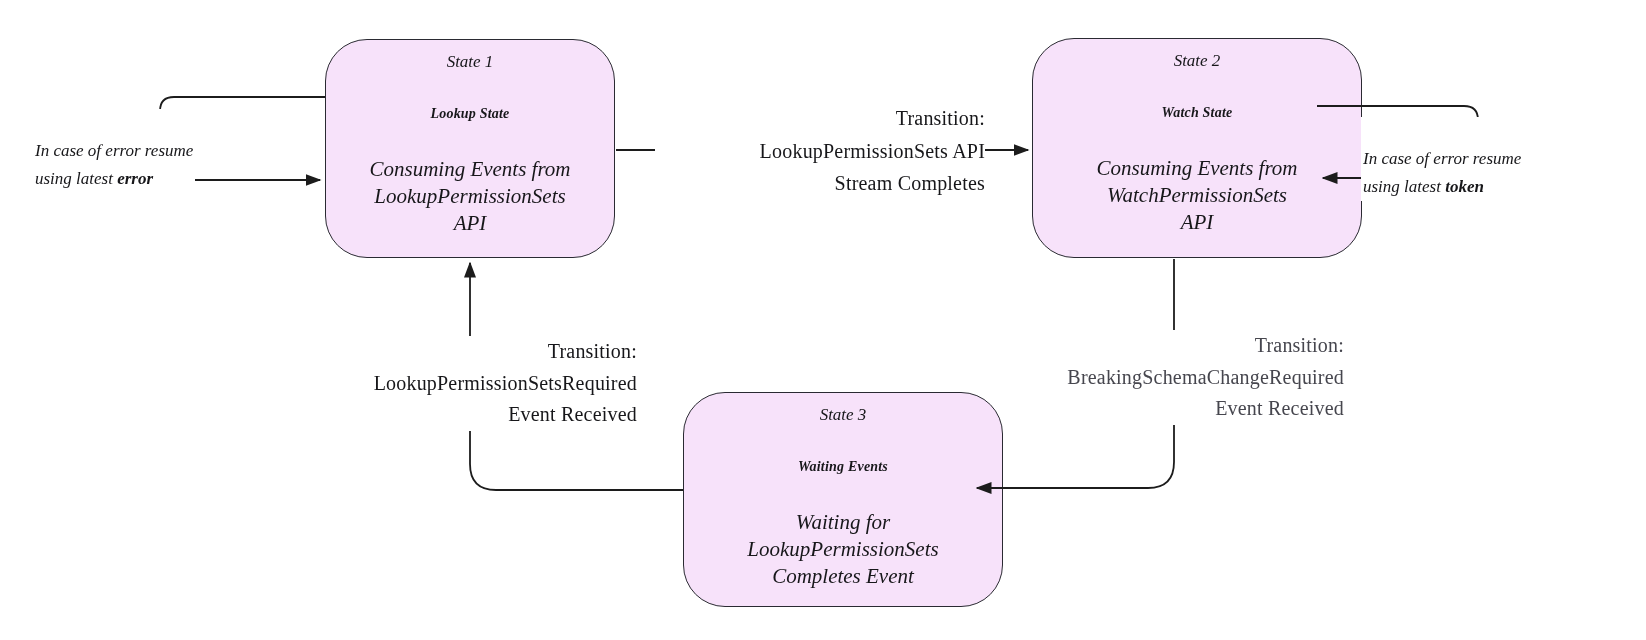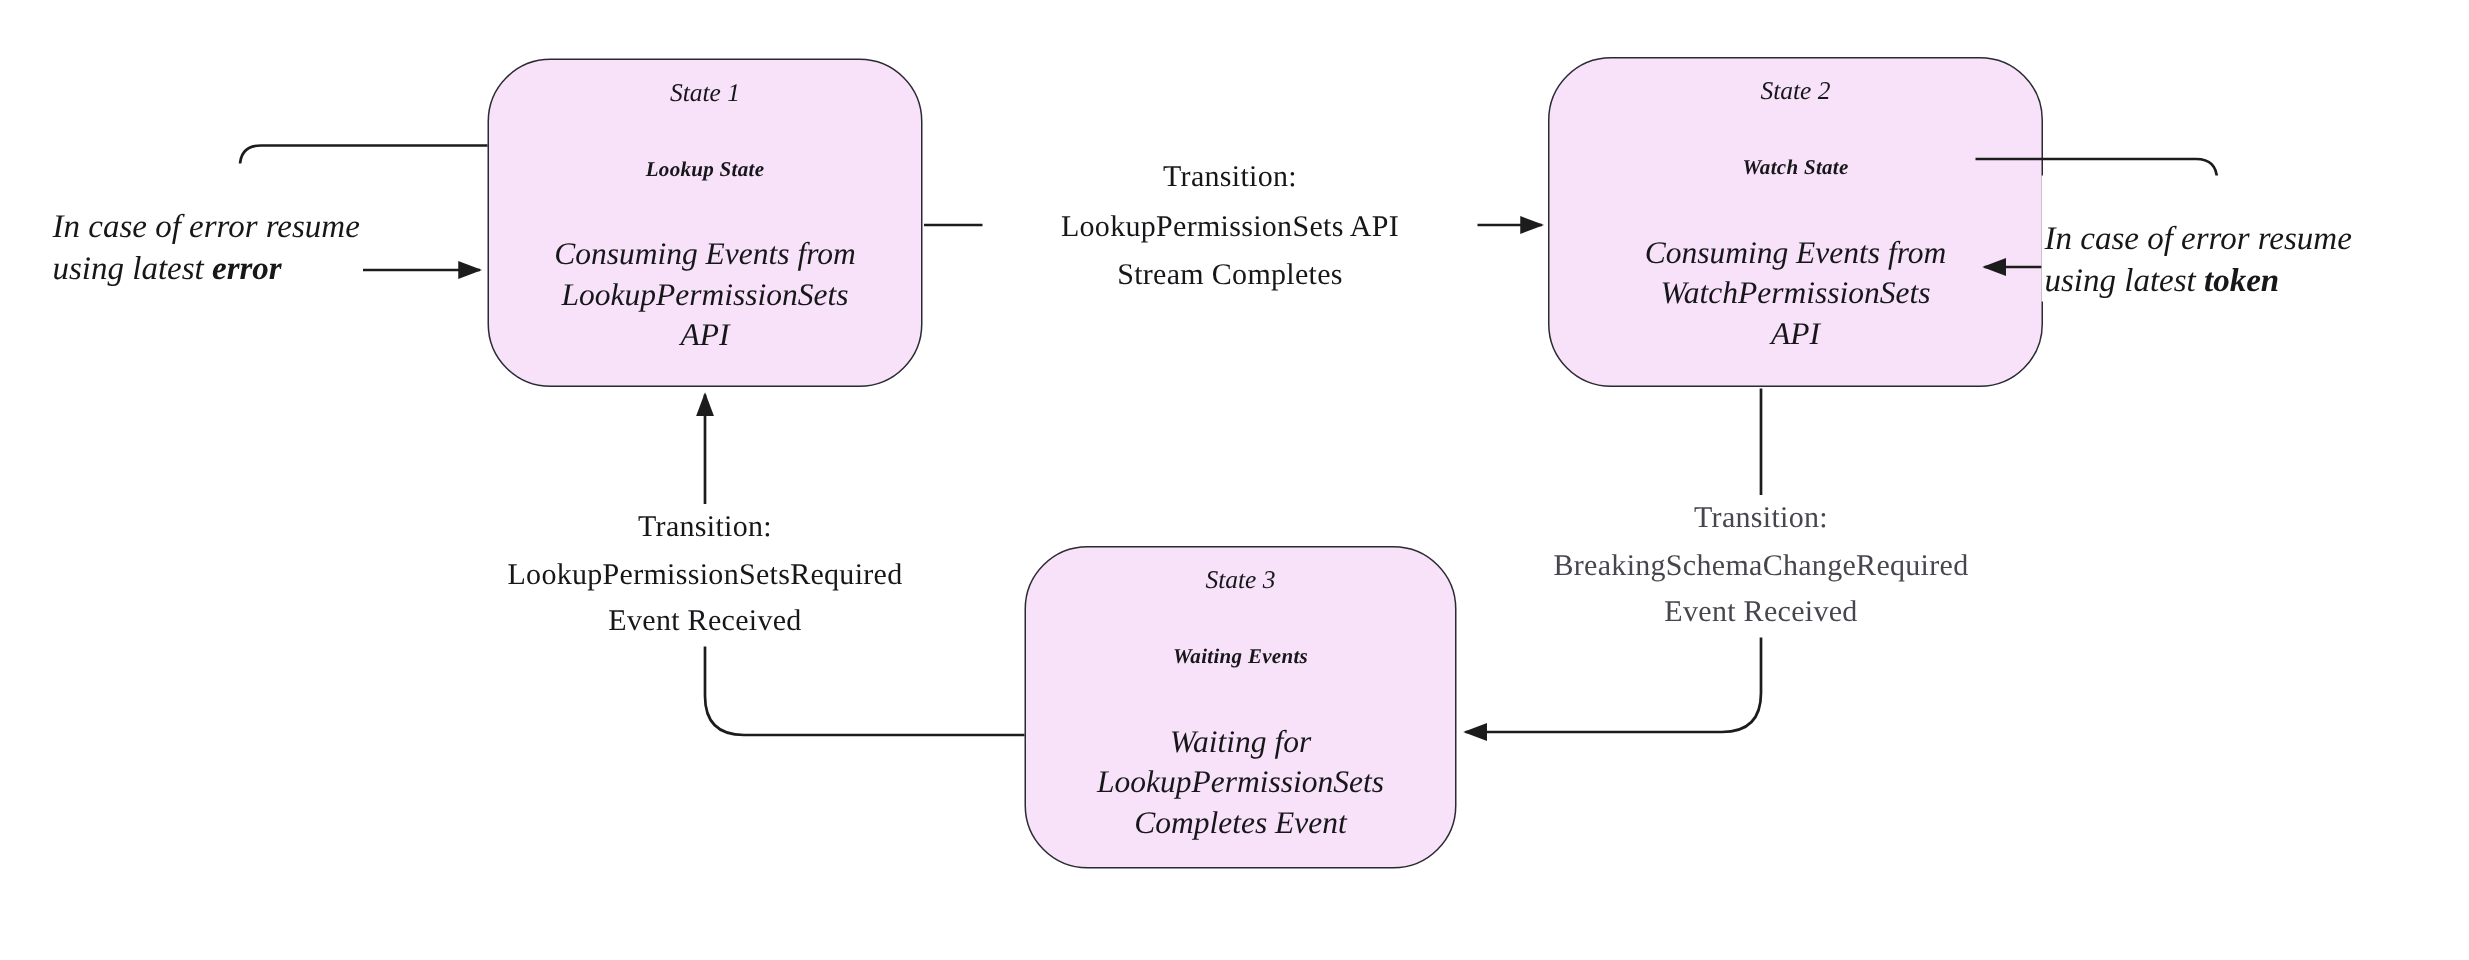--- a/index.html
+++ b/index.html
@@ -31,42 +31,42 @@
     border: 1.5px solid var(--state-border, #2a2a32);
     border-radius: 42px;
     display: flex;
     flex-direction: column;
     align-items: center;
     text-align: center;
     font-style: italic;
   }
   #state1 { left: 325px; top: 39px;  width: 290px; height: 219px; }
   #state2 { left: 1032px; top: 38px; width: 330px; height: 220px; }
-  #state3 { left: 683px; top: 364px; width: 288px; height: 215px; }
+  #state3 { left: 683px; top: 392px; width: 320px; height: 215px; }
   .state-step { font-size: 17px; margin-top: 12px; line-height: 20px; }
   .state-name { font-size: 14px; font-weight: 700; margin-top: 30px; line-height: 24px; letter-spacing: 0.2px; }
   .state-desc { font-size: 21px; margin-top: 30px; line-height: 27px; white-space: pre-line; }
   .edge-label {
     position: absolute;
     z-index: 3;
     background: var(--background, #ffffff);
-    text-align: center;
+    text-align: right;
     white-space: pre-line;
     font-size: 20px;
     letter-spacing: 0.2px;
   }
   #t12 { left: 655px;  top: 102px; width: 330px; line-height: 32.5px; }
   #t23 { left: 1004px; top: 330px; width: 340px; line-height: 31.5px; color: var(--muted-text, #46464e); }
   #t31 { left: 303px;  top: 336px; width: 334px; line-height: 31.5px; }
   .loop-label {
     position: absolute;
     z-index: 3;
     background: var(--background, #ffffff);
     font-style: italic;
-    font-size: 22px;
+    font-size: 17px;
     line-height: 28px;
     white-space: pre-line;
     padding: 0 2px;
   }
   #loop1-label { left: 33px;   top: 109px; }
   #loop2-label { left: 1361px; top: 117px; }
   .loop-label b { font-weight: 700; }
 </style>
 </head>
 <body>

